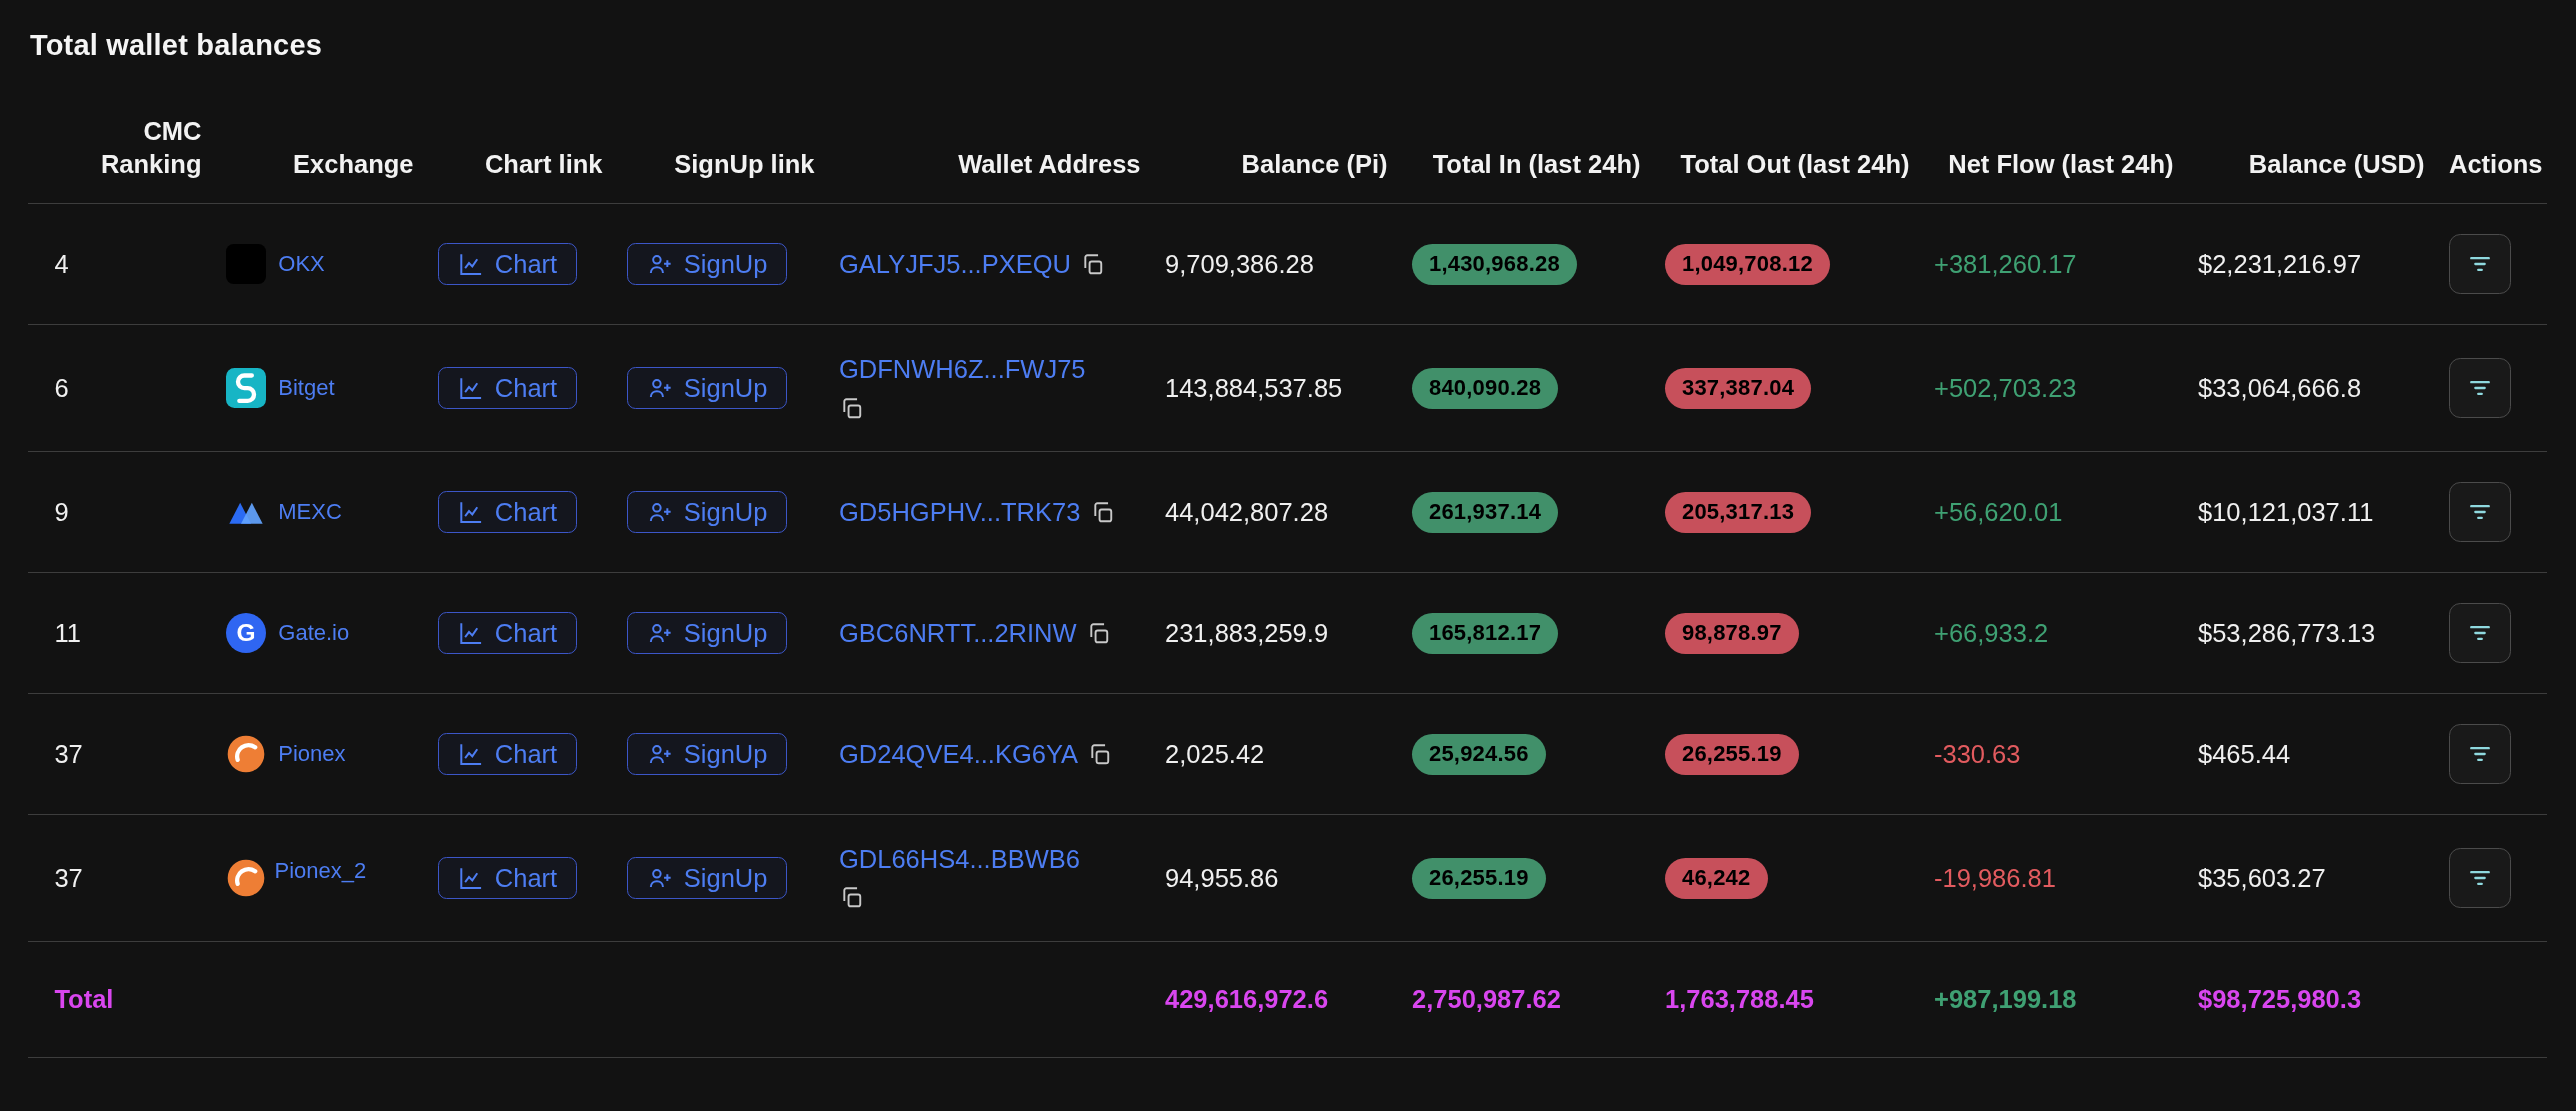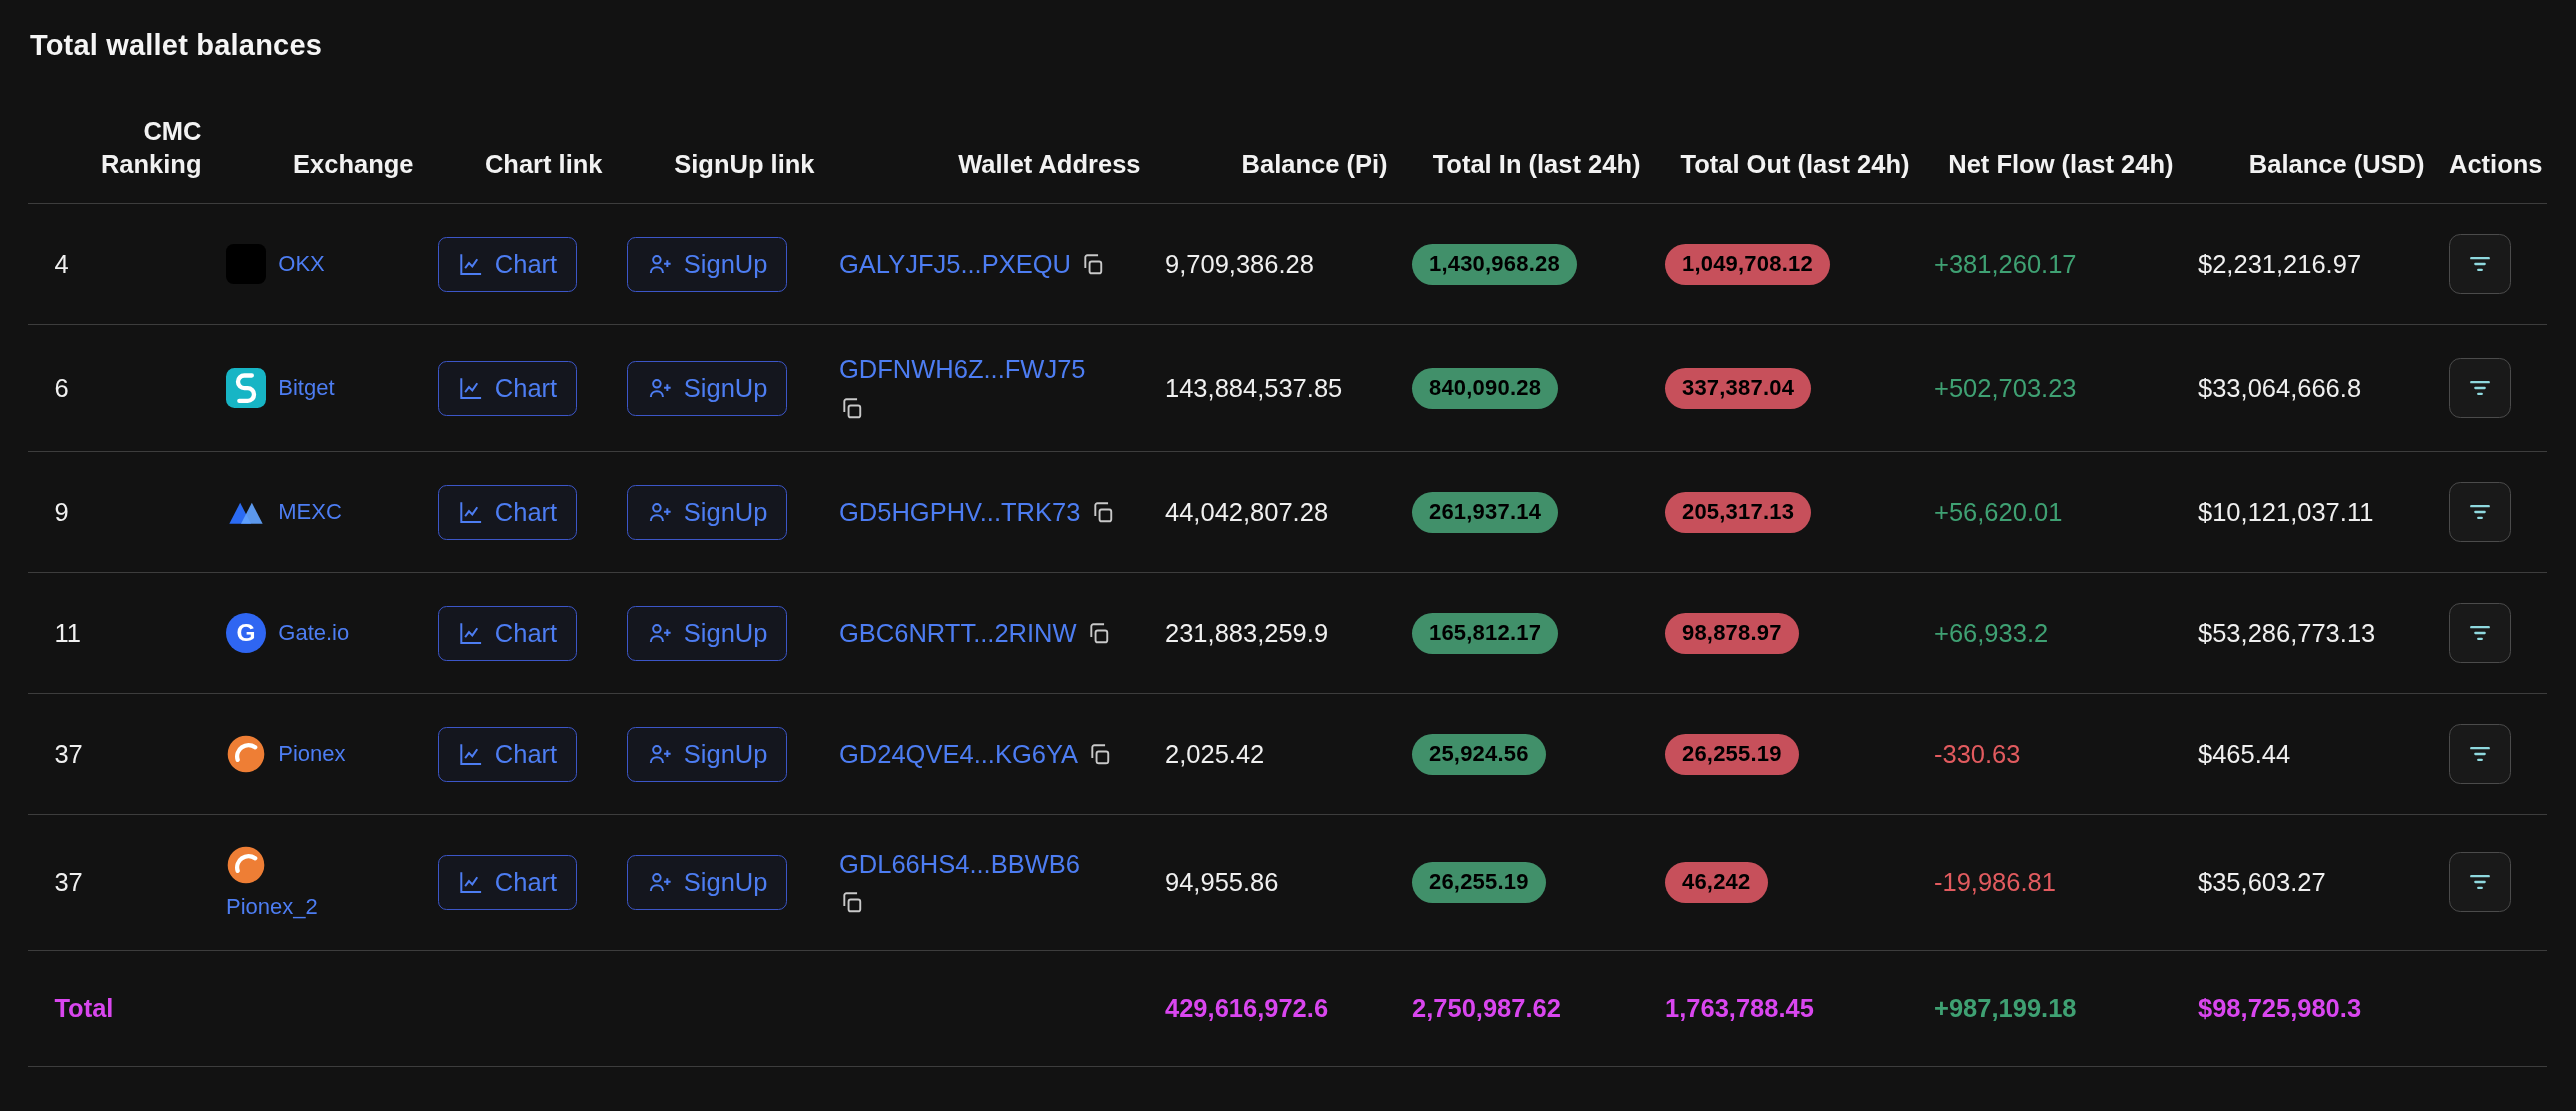--- a/index.html
+++ b/index.html
@@ -37,36 +37,36 @@
   tbody td{
     border-bottom:0.9px solid #3d3d3d;
     padding:30px 24.5px 30px 0;
     font-size:25.5px;vertical-align:middle;color:#f0f0f0;
   }
   tfoot td{
     padding:43px 24.5px 43px 0;border-bottom:0.9px solid #3d3d3d;
     font-size:25.5px;font-weight:700;color:#d946ef;
   }
   .exwrap{display:flex;align-items:center;gap:12.3px}
-  .exwrap.stacked{flex-direction:column;align-items:flex-start;gap:8.5px}
+  .exwrap.stacked{flex-direction:row;align-items:flex-start;gap:8.5px}
   .logo{width:40px;height:40px;flex:none;display:inline-flex;align-items:center;justify-content:center}
   .logo-okx{background:#000;border-radius:7.5px;display:grid;grid-template-columns:repeat(3,1fr);grid-template-rows:repeat(3,1fr);gap:1.9px;padding:5.7px}
   .logo-okx b{background:#000;border-radius:0.9px}
   .logo-okx b.w{background:#fff}
   .logo-bitget{background:#17b5c5;border-radius:8.5px}
   .logo-gate{background:#2f66f2;border-radius:50%;color:#fff;font-weight:700;font-size:24.5px}
   .logo svg{width:100%;height:100%}
   .logo-bitget svg,{width:28px;height:28px}
   .exname{color:var(--link-blue);font-size:22px;text-decoration:none;cursor:pointer}
   .addr{color:var(--link-blue);font-size:25.5px;text-decoration:none;cursor:pointer}
   .copybtn{background:none;border:none;padding:0;margin:0 0 0 9.4px;cursor:pointer;vertical-align:-4.7px;line-height:0}
   .copybtn svg{width:25.5px;height:25.5px}
   .copybtn.below{display:block;margin:11.3px 0 0 0}
   .btn{
-    display:inline-flex;align-items:center;gap:10.4px;height:55px;padding:0 19px;
+    display:inline-flex;align-items:center;gap:10.4px;height:42px;padding:0 19px;
     border:1.9px solid #3c56c8;border-radius:8.5px;background:rgba(70,110,240,.06);
     color:var(--link-blue);font-size:25.5px;cursor:pointer;font-family:inherit;white-space:nowrap;
   }
   .btn svg{width:26.4px;height:26.4px;flex:none}
   .badge{
     display:inline-block;padding:7.5px 17px;border-radius:943px;
     font-size:22px;font-weight:700;color:#000000;letter-spacing:0.2px;white-space:nowrap;
   }
   .badge.green{background:var(--badge-green)}
   .badge.red{background:var(--badge-red)}

